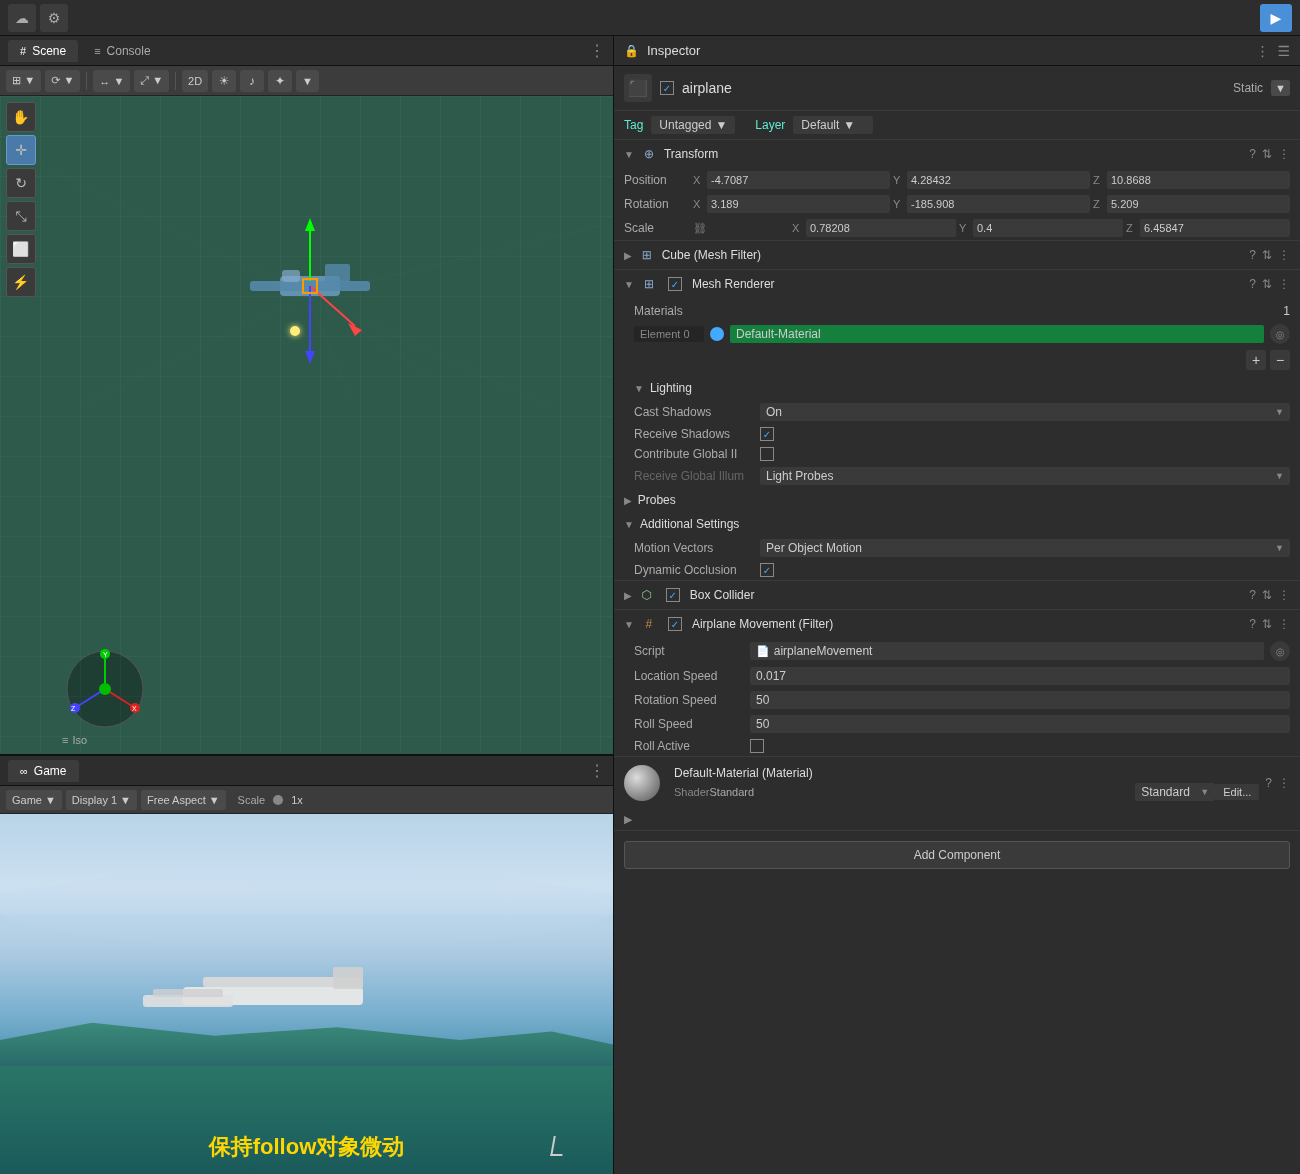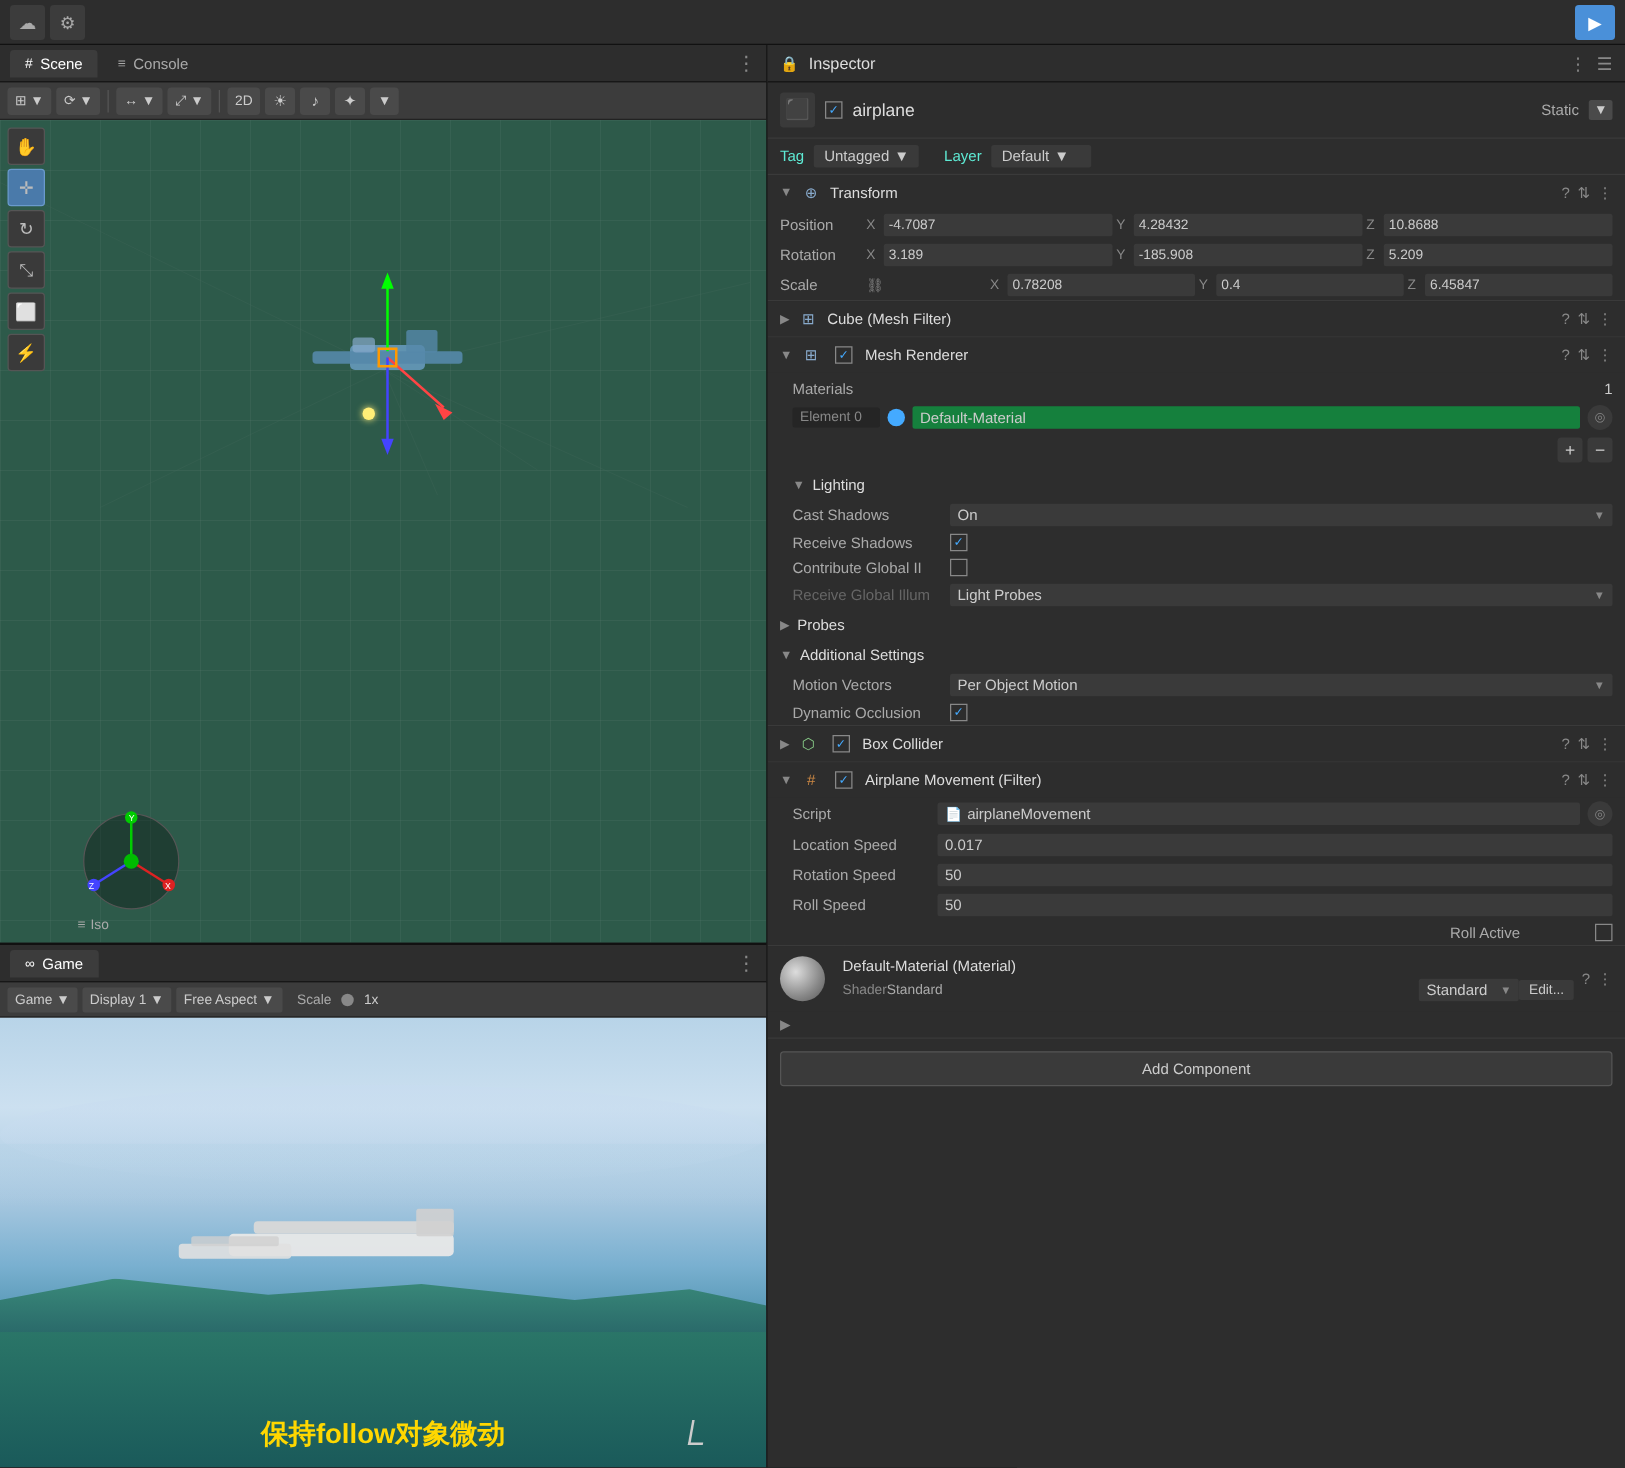--- a/index.html
+++ b/index.html
@@ -113,21 +113,21 @@
     .add-btn, .remove-btn { width: 20px; height: 20px; background: #3a3a3a; border-radius: 3px; display: flex; align-items: center; justify-content: center; color: #ccc; font-size: 14px; cursor: pointer; }
 
     
     .lighting-row { display: flex; align-items: center; padding: 3px 10px 3px 20px; gap: 6px; }
     .lighting-label { width: 120px; color: #aaa; font-size: 12px; }
     .lighting-dropdown { flex: 1; background: #3a3a3a; color: #ccc; font-size: 12px; padding: 2px 6px; border-radius: 2px; display: flex; align-items: center; justify-content: space-between; cursor: pointer; }
     .check-box { width: 14px; height: 14px; border: 1px solid #888; background: #2d2d2d; display: flex; align-items: center; justify-content: center; cursor: pointer; }
     .check-box.checked::after { content: '✓'; font-size: 10px; color: #4af; }
 
     
-    .script-row { display: flex; align-items: center; padding: 3px 10px 3px 20px; gap: 6px; justify-content: flex-end; }
+    .script-row { display: flex; align-items: center; padding: 3px 10px 3px 20px; gap: 6px; }
     .script-label { width: 110px; color: #aaa; font-size: 12px; }
     .script-value { flex: 1; background: #3a3a3a; padding: 2px 6px; border-radius: 2px; color: #ccc; font-size: 12px; display: flex; align-items: center; gap: 4px; }
     .script-icon { color: #7c7; font-size: 11px; }
     .script-num { flex: 1; background: #3a3a3a; padding: 2px 6px; border-radius: 2px; color: #ccc; font-size: 12px; }
     .material-sphere { width: 36px; height: 36px; border-radius: 50%; background: radial-gradient(circle at 35% 35%, #ddd, #888 60%, #555); flex-shrink: 0; }
     .material-info { flex: 1; }
     .material-title { font-size: 12px; color: #ddd; }
     .shader-row { display: flex; align-items: center; gap: 0; margin-top: 3px; }
     .shader-label { color: #888; font-size: 11px; }
     .shader-value { color: #aaa; font-size: 11px; flex: 1; }

